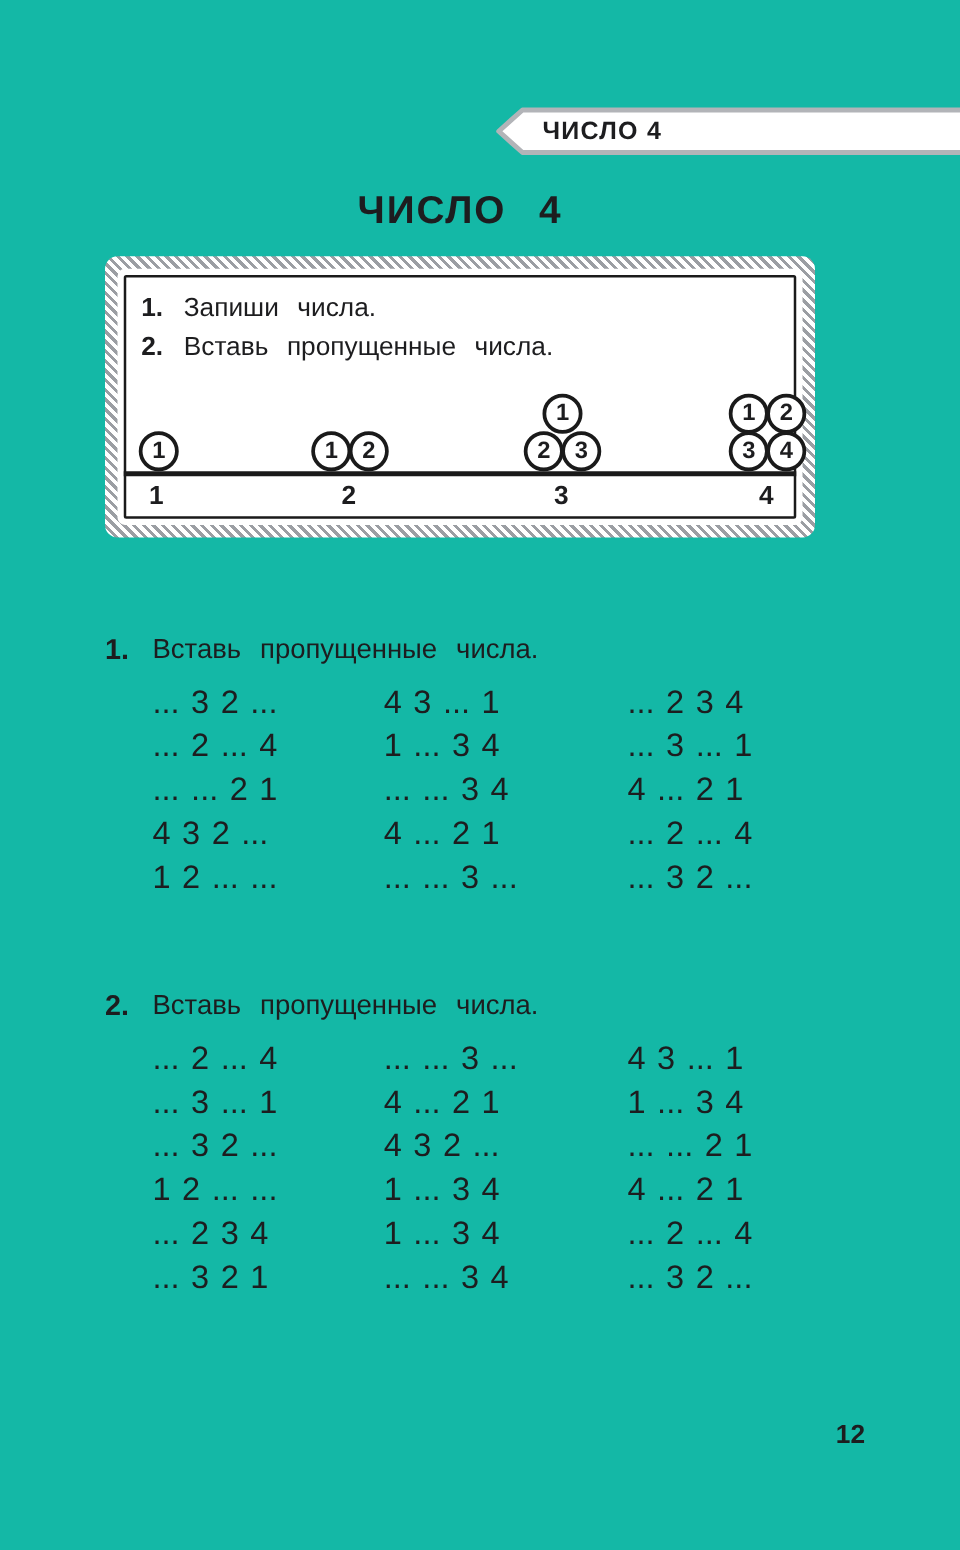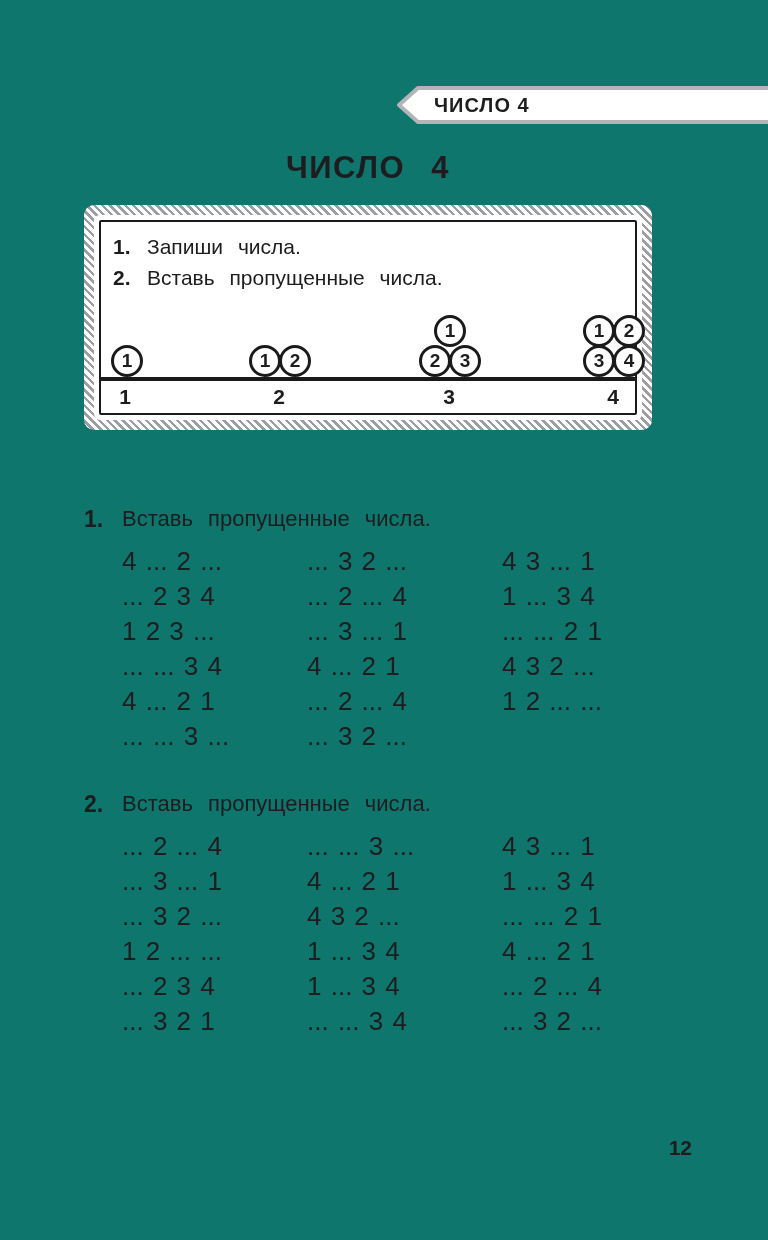--- a/index.html
+++ b/index.html
@@ -1,19 +1,19 @@
 <!DOCTYPE html>
 <html><head>
 <meta charset="utf-8">
 <style>
   html,body{margin:0;padding:0;background:#fff;}
   .page{
     position:relative;
     width:768px;height:1240px;
-    background:#0f766e;
+    background:#14b8a6;
     font-family:"Liberation Sans", sans-serif;
     color:#1d1d1f;
     overflow:hidden;
   }
 
   
   .tab-banner{position:absolute;left:392px;top:84px;width:376px;height:42px;}
   .tab-banner svg{position:absolute;left:0;top:0;}
   .tab-banner .tab-label{
     position:absolute;left:42px;top:0;height:42px;
@@ -150,27 +150,25 @@
       </div>
 
     </div>
   </div>
 
   <div class="exercise-header ex1-header">
     <span class="enum">1.</span>
     <span>Вставь пропущенные числа.</span>
   </div>
   <div class="exercise-grid ex1-grid">
-    <span>4 ... 2 ...</span>
     <span>... 3 2 ...</span>
     <span>4 3 ... 1</span>
     <span>... 2 3 4</span>
     <span>... 2 ... 4</span>
     <span>1 ... 3 4</span>
-    <span>1 2 3 ...</span>
     <span>... 3 ... 1</span>
     <span>... ... 2 1</span>
     <span>... ... 3 4</span>
     <span>4 ... 2 1</span>
     <span>4 3 2 ...</span>
     <span>4 ... 2 1</span>
     <span>... 2 ... 4</span>
     <span>1 2 ... ...</span>
     <span>... ... 3 ...</span>
     <span>... 3 2 ...</span>

